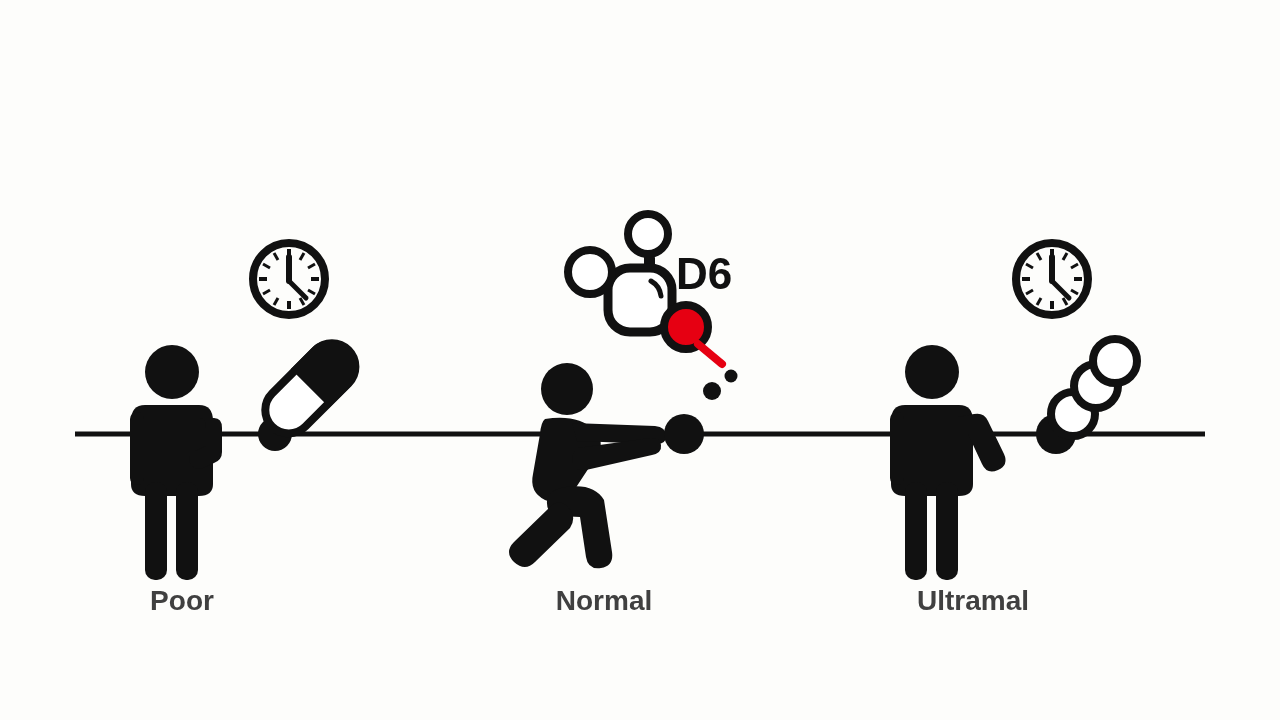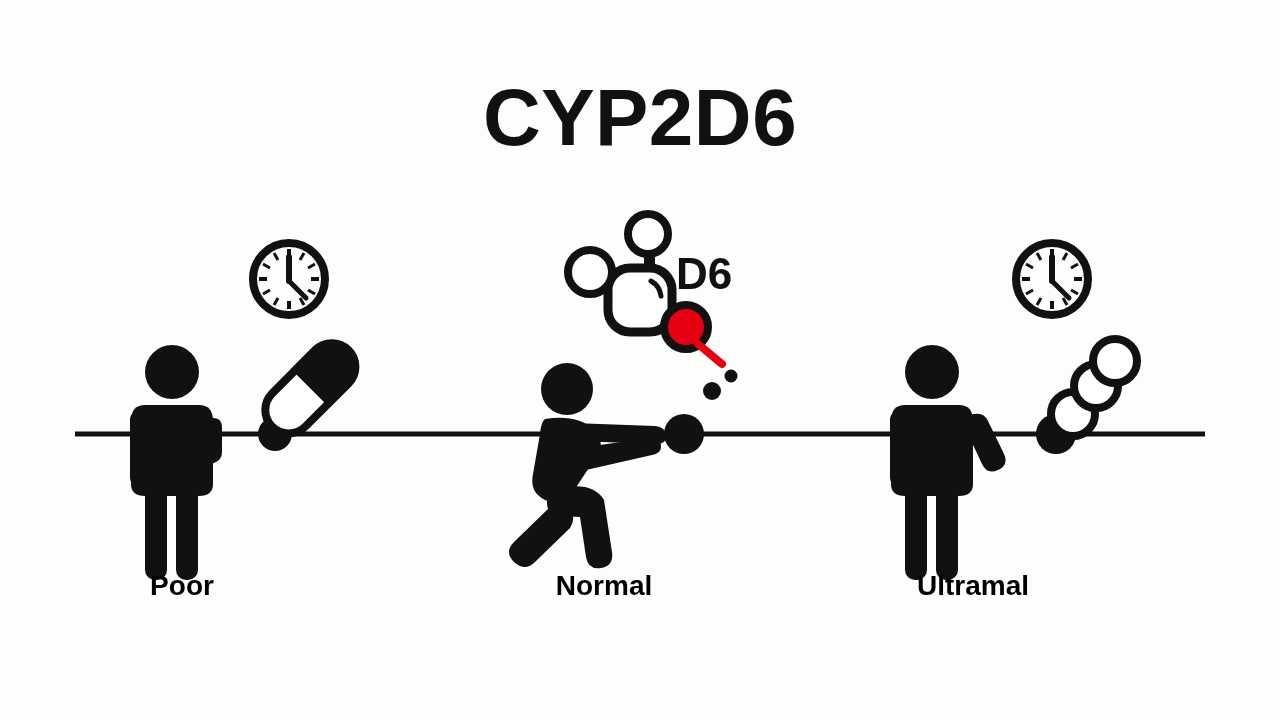--- a/index.html
+++ b/index.html
@@ -26,43 +26,42 @@
     width: 1280px;
     text-align: center;
     font-size: 80px;
     font-weight: bold;
     letter-spacing: 0.5px;
     color: #111111;
     line-height: 1;
   }
   .stage-label {
     position: absolute;
-    top: 572px;
+    top: 587px;
     width: 320px;
     text-align: center;
     font-size: 28px;
     font-weight: bold;
-    color: #000000;
+    color: #404040;
     line-height: 1;
   }
   #label-poor  { left: 22px; }
   #label-normal{ left: 444px; }
   #label-ultra { left: 813px; }
   svg.art {
     position: absolute;
     left: 0;
     top: 0;
   }
 </style>
 </head>
 <body>
 
 <div id="stage">
 
-  <div id="title">CYP2D6</div>
 
   <svg class="art" width="1280" height="720" viewBox="0 0 1280 720" xmlns="http://www.w3.org/2000/svg">
 
     <g>
       <rect x="75" y="431.5" width="1130" height="5" fill="#111111"></rect>
     </g>
 
     <g>
 
       <g transform="translate(289,279)">

